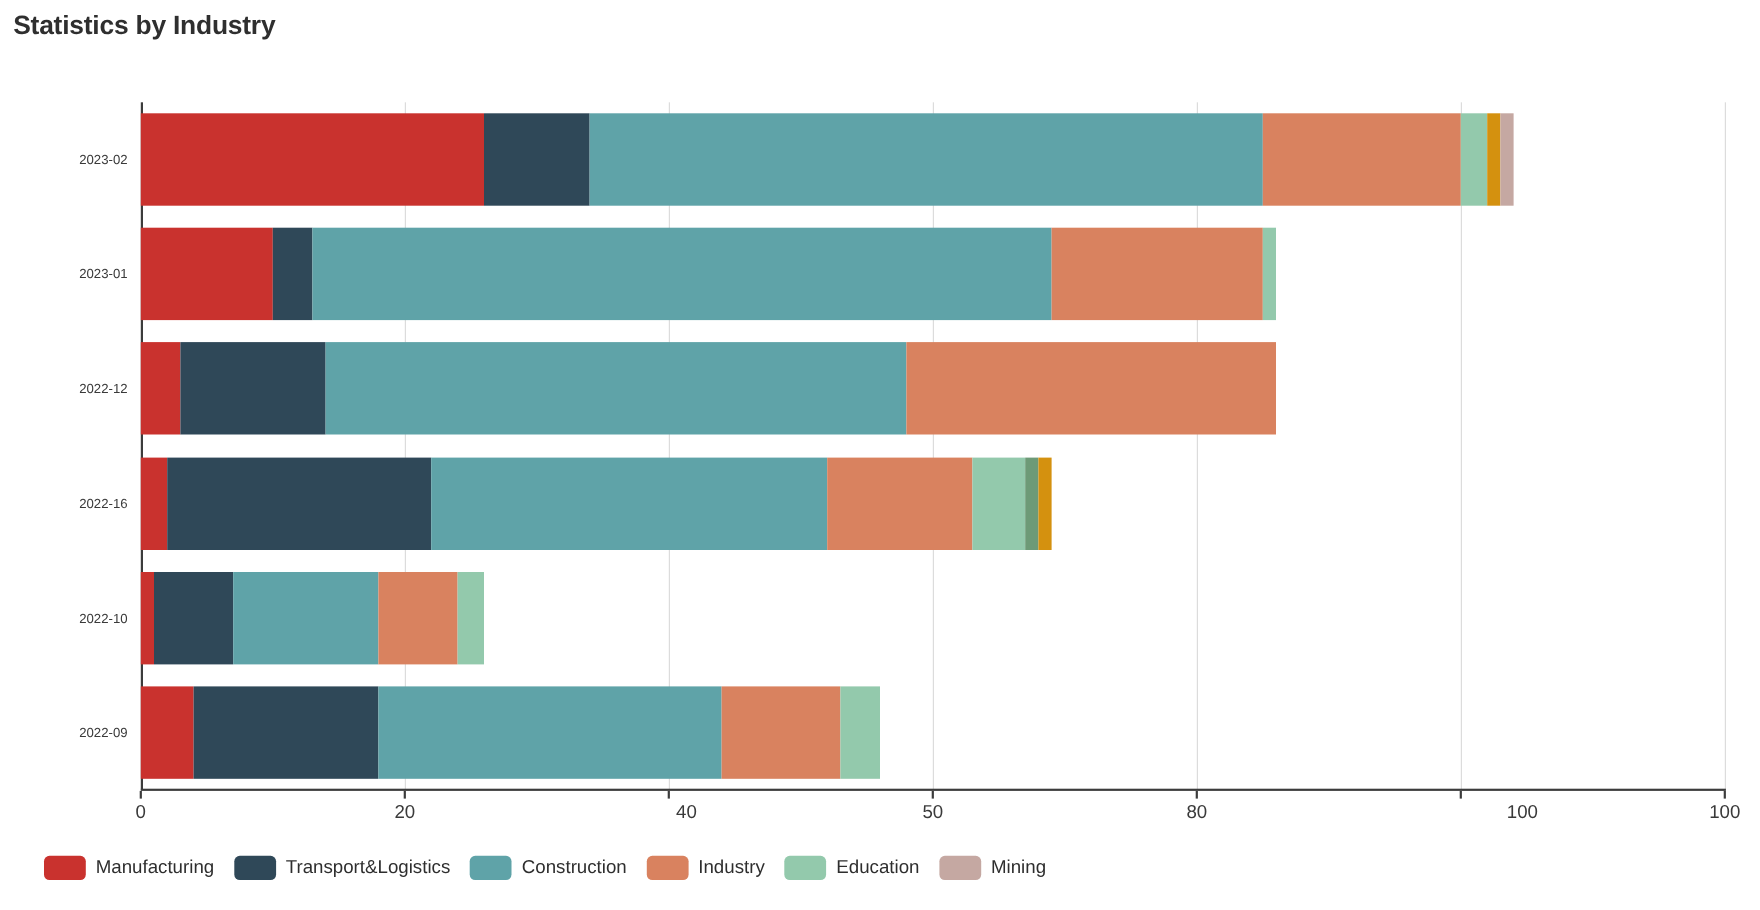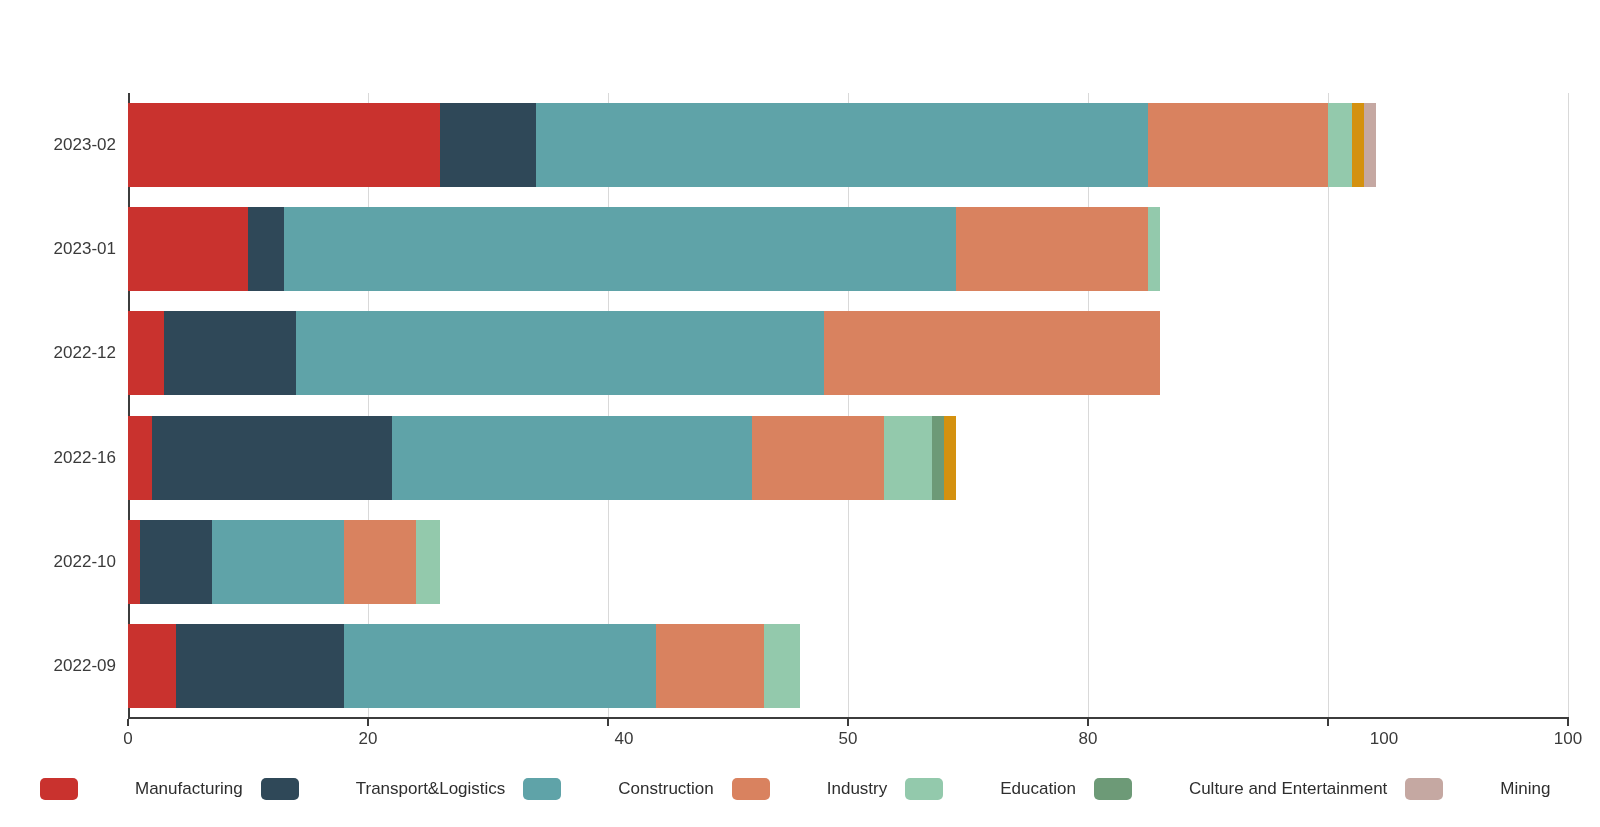--- a/index.html
+++ b/index.html
@@ -51,21 +51,21 @@
     top: 729px;
     font-size: 17px;
     color: #3a3a3a;
     transform: translateX(-50%);
     white-space: nowrap;
   }
 
   .ylabel {
     position: absolute;
     right: 1484px;       
-    font-size: 17px;
+    font-size: 12px;
     color: #3a3a3a;
     white-space: nowrap;
     transform: translateY(-50%);
   }
 
   .bar-row {
     position: absolute;
     left: 0;
     height: 84px;
     white-space: nowrap;
@@ -86,39 +86,39 @@
     height: 34px;
     display: flex;
     align-items: center;
     gap: 0px;
     white-space: nowrap;
   }
   .legend-item {
     display: flex;
     align-items: center;
     margin-right: 18px;
-    gap: 48px;
   }
   .legend-swatch {
     width: 38px; height: 22px;
     border-radius: 5px;
     margin-right: 9px;
     flex: none;
   }
   .legend-label {
     font-size: 17px;
     color: #2e2e2e;
     white-space: nowrap;
   }
 </style>
 </head>
 <body>
 
 <div id="page">
 
+  <div class="chart-title">Statistics by Industry</div>
 
   <div id="gridlines">
       <div class="tickmark" style="left: 127px;"></div>
       <div class="gridline" style="left: 368px;"></div>
       <div class="tickmark" style="left: 367px;"></div>
       <div class="gridline" style="left: 608px;"></div>
       <div class="tickmark" style="left: 607px;"></div>
       <div class="gridline" style="left: 848px;"></div>
       <div class="tickmark" style="left: 847px;"></div>
       <div class="gridline" style="left: 1088px;"></div>
@@ -173,22 +173,18 @@
       </div>
       <div class="legend-item">
         <div class="legend-swatch" style="background: rgb(217, 130, 95);"></div>
         <span class="legend-label">Industry</span>
       </div>
       <div class="legend-item">
         <div class="legend-swatch" style="background: rgb(147, 201, 172);"></div>
         <span class="legend-label">Education</span>
       </div>
       <div class="legend-item">
-        <div class="legend-swatch" style="background: rgb(109, 154, 119);"></div>
-        <span class="legend-label">Culture and Entertainment</span>
-      </div>
-      <div class="legend-item">
         <div class="legend-swatch" style="background: rgb(197, 168, 162);"></div>
         <span class="legend-label">Mining</span>
       </div>
     </div>
 
 </div>
 
 </body></html>

